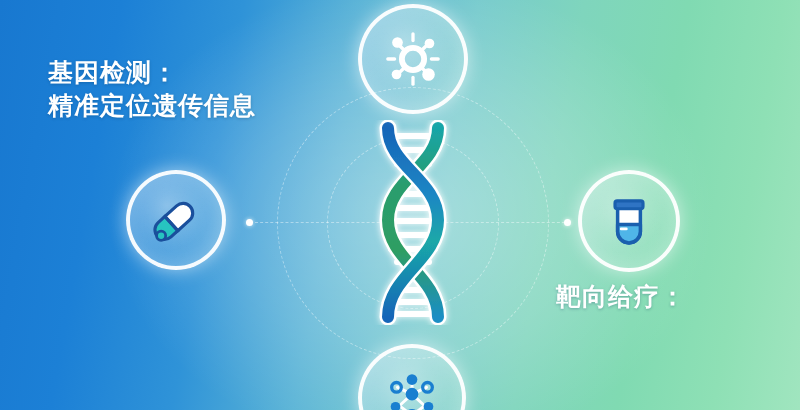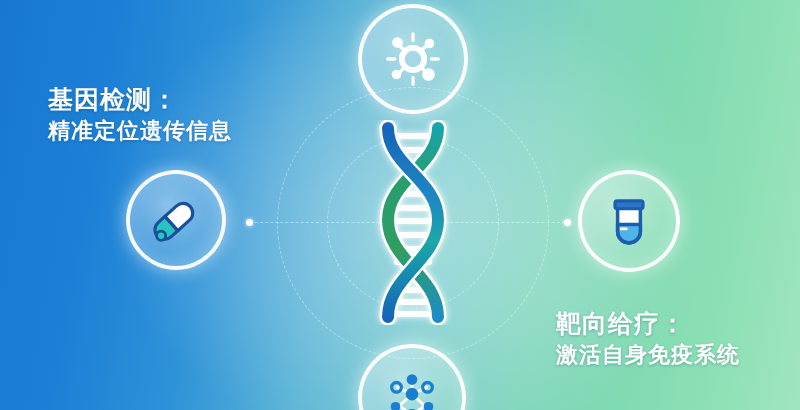--- a/index.html
+++ b/index.html
@@ -48,22 +48,22 @@
   .bubble svg{display:block;}
   #bubble-top{left:358px;top:4px;width:110px;height:110px;}
   #bubble-left{left:126px;top:170px;width:100px;height:100px;}
   #bubble-right{left:578px;top:170px;width:102px;height:102px;}
   #bubble-bottom{left:358px;top:344px;width:108px;height:108px;}
   
   #dna{position:absolute;left:368px;top:120px;width:90px;height:205px;}
   
   .caption{position:absolute;color:#ffffff;font-weight:bold;letter-spacing:1px;
     text-shadow:0 1px 3px rgba(0,50,90,0.30);line-height:1.32;}
-  .caption .l1{display:block;font-size:25px;margin-top:27px;}
-  .caption .l2{display:block;font-size:22px;}
+  .caption .l1{display:block;font-size:25px;}
+  .caption .l2{display:block;font-size:25px;}
   #cap-gene{left:48px;top:56px;}
   #cap-immune{left:48px;top:294px;}
   #cap-target{left:556px;top:280px;}
 </style>
 </head>
 <body>
 
 <div id="stage">
 
   <div class="dash-circle" style="left:277px;top:87px;width:272px;height:272px;"></div>
@@ -197,16 +197,15 @@
   <div class="caption" id="cap-gene">
     <span class="l1">基因检测：</span>
     <span class="l2">精准定位遗传信息</span>
   </div>
 
   <div class="caption" id="cap-immune">
   </div>
 
   <div class="caption" id="cap-target">
     <span class="l1">靶向给疗：</span>
-    <span class="l2">激活自身免疫系统</span>
   </div>
 
 </div>
 
 </body></html>

